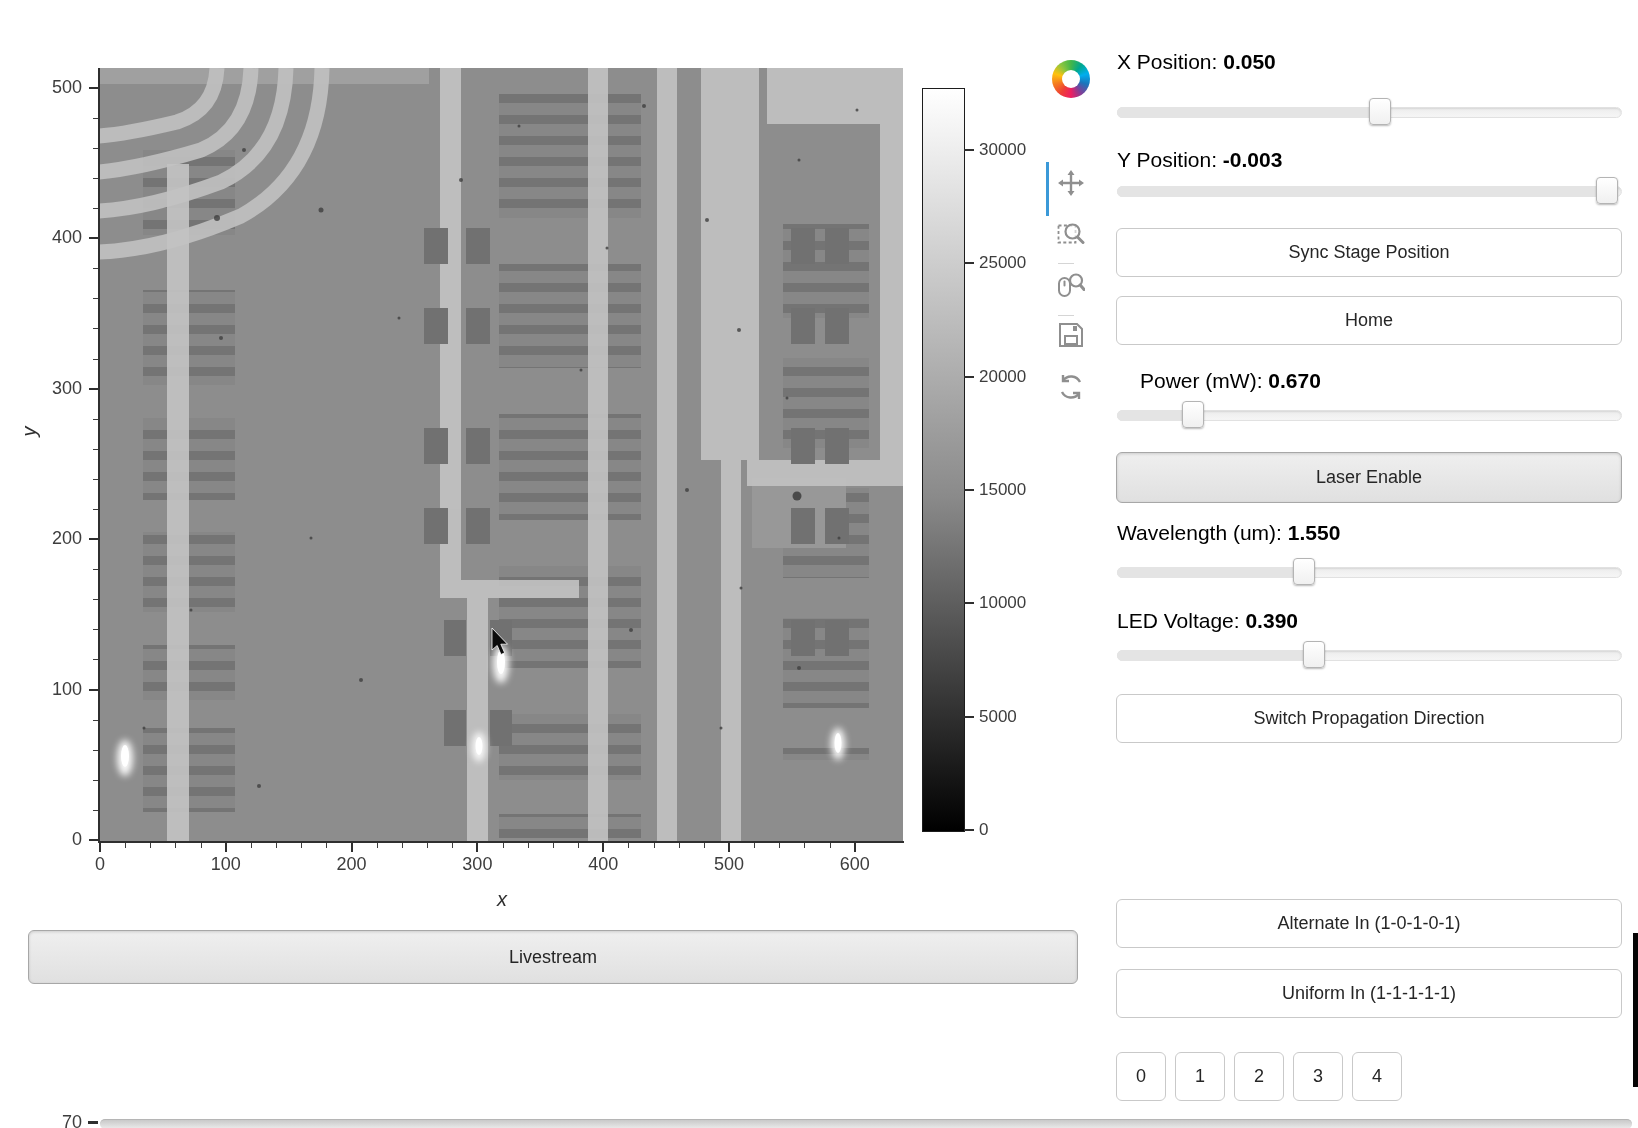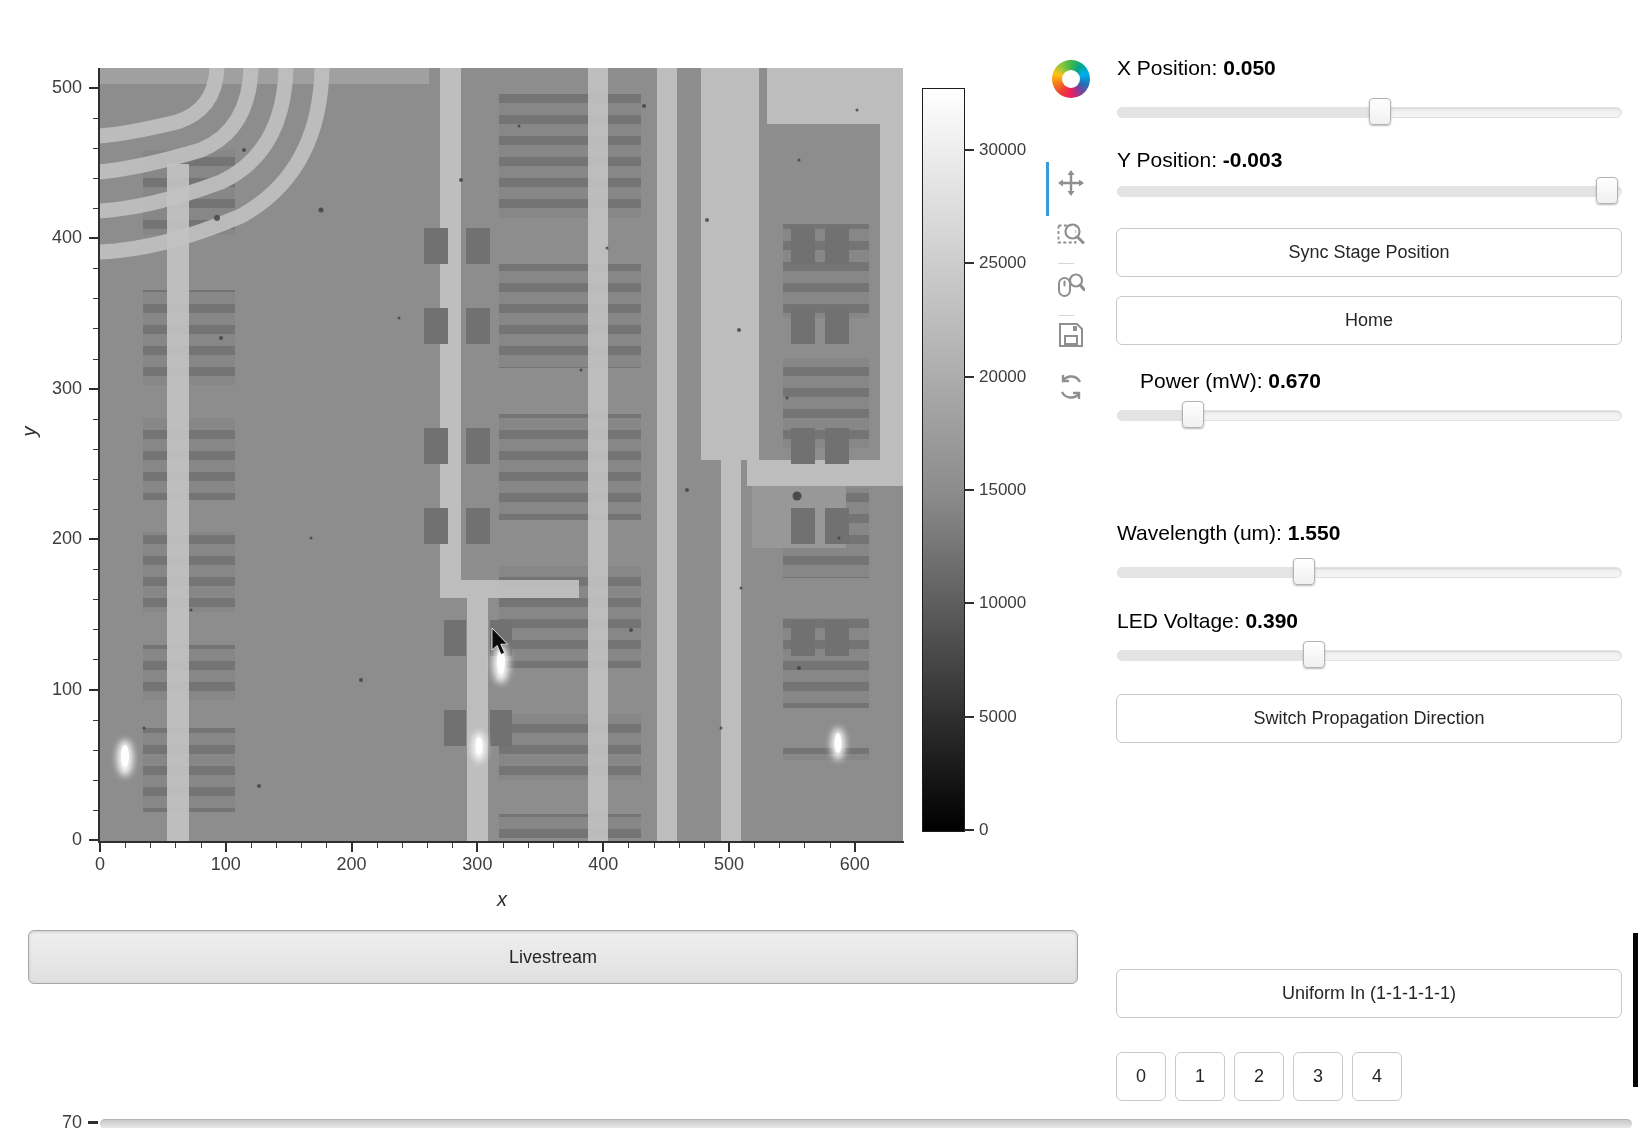--- a/index.html
+++ b/index.html
@@ -319,21 +319,21 @@
     <div class="tool" style="top:316px;">
       <svg width="28" height="28" viewBox="0 0 28 28">
         <path d="M23 9 A10 10 0 0 0 6 7.5" fill="none" stroke="#8f8f8f" stroke-width="2.4"></path>
         <path d="M6 2 V8 H12" fill="none" stroke="#8f8f8f" stroke-width="2.4"></path>
         <path d="M5 19 A10 10 0 0 0 22 20.5" fill="none" stroke="#8f8f8f" stroke-width="2.4"></path>
         <path d="M22 26 V20 H16" fill="none" stroke="#8f8f8f" stroke-width="2.4"></path>
       </svg>
     </div>
   </div>
 
-  <div class="ctl-label" style="top:56px;">
+  <div class="ctl-label" style="top:50px;">
     <span>X Position:</span> <b>0.050</b></div>
   <div class="slider" style="top:98px;">
     <div class="track"></div>
     <div class="fill" style="width: 52%;"></div>
     <div class="thumb" style="left: calc(52% - 11px);"></div>
   </div>
 
   <div class="ctl-label" style="top:148px;">
     <span>Y Position:</span> <b>-0.003</b></div>
   <div class="slider" style="top:177px;">
@@ -346,38 +346,40 @@
   <div class="btn" style="top:296px;">Home</div>
 
   <div class="ctl-label" style="top:369px;margin-left:23px;">
     <span>Power (mW):</span> <b>0.670</b></div>
   <div class="slider" style="top:401px;">
     <div class="track"></div>
     <div class="fill" style="width: 15%;"></div>
     <div class="thumb" style="left: calc(15% - 11px);"></div>
   </div>
 
+  <div class="btn toggled" style="top:452px;height:51px;">Laser Enable</div>
 
   <div class="ctl-label" style="top:521px;">
     <span>Wavelength (um):</span> <b>1.550</b></div>
   <div class="slider" style="top:558px;">
     <div class="track"></div>
     <div class="fill" style="width: 37%;"></div>
     <div class="thumb" style="left: calc(37% - 11px);"></div>
   </div>
 
   <div class="ctl-label" style="top:609px;">
     <span>LED Voltage:</span> <b>0.390</b></div>
   <div class="slider" style="top:641px;">
     <div class="track"></div>
     <div class="fill" style="width: 39%;"></div>
     <div class="thumb" style="left: calc(39% - 11px);"></div>
   </div>
 
   <div class="btn" style="top:694px;">Switch Propagation Direction</div>
+  <div class="btn" style="top:899px;">Alternate In (1-0-1-0-1)</div>
   <div class="btn" style="top:969px;text-align:center;">Uniform In (1-1-1-1-1)</div>
 
   <div class="btn small-btn" style="top:1052px;left:1116px;">0</div>
   <div class="btn small-btn" style="top:1052px;left:1175px;">1</div>
   <div class="btn small-btn" style="top:1052px;left:1234px;">2</div>
   <div class="btn small-btn" style="top:1052px;left:1293px;">3</div>
   <div class="btn small-btn" style="top:1052px;left:1352px;">4</div>
 
   <div class="btn toggled livestream">Livestream</div>
 

